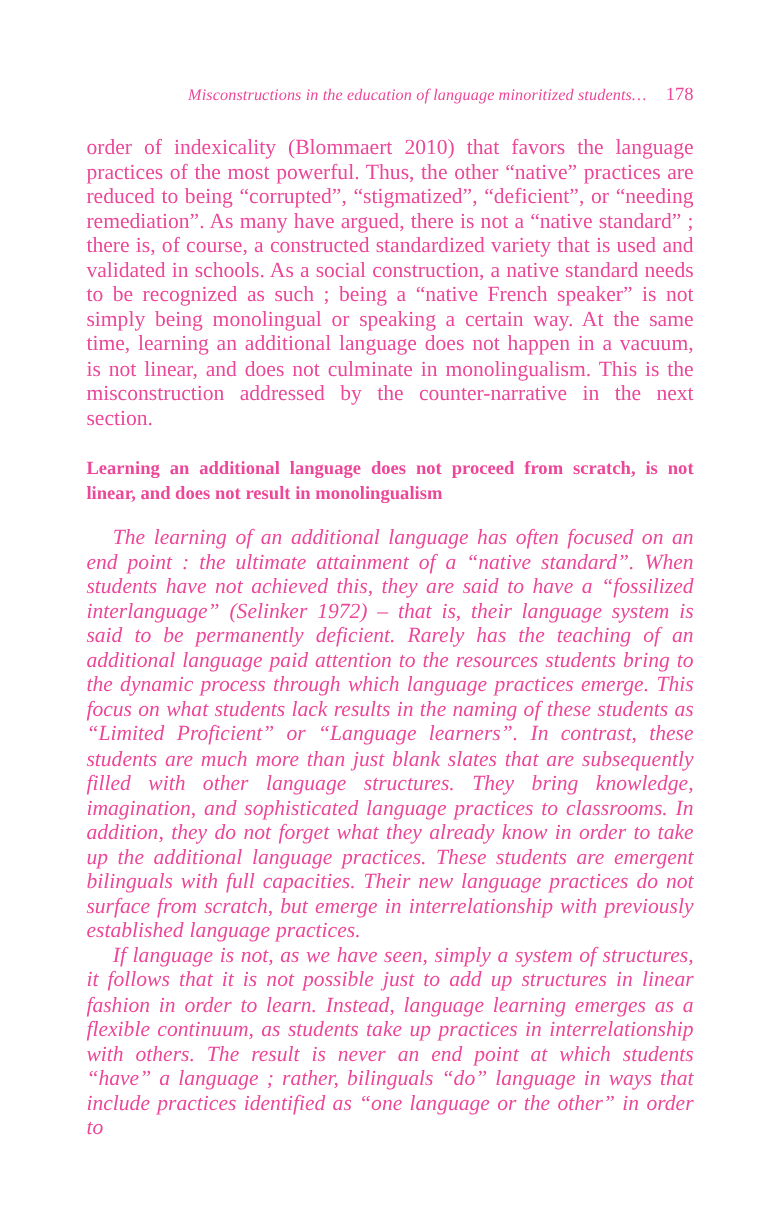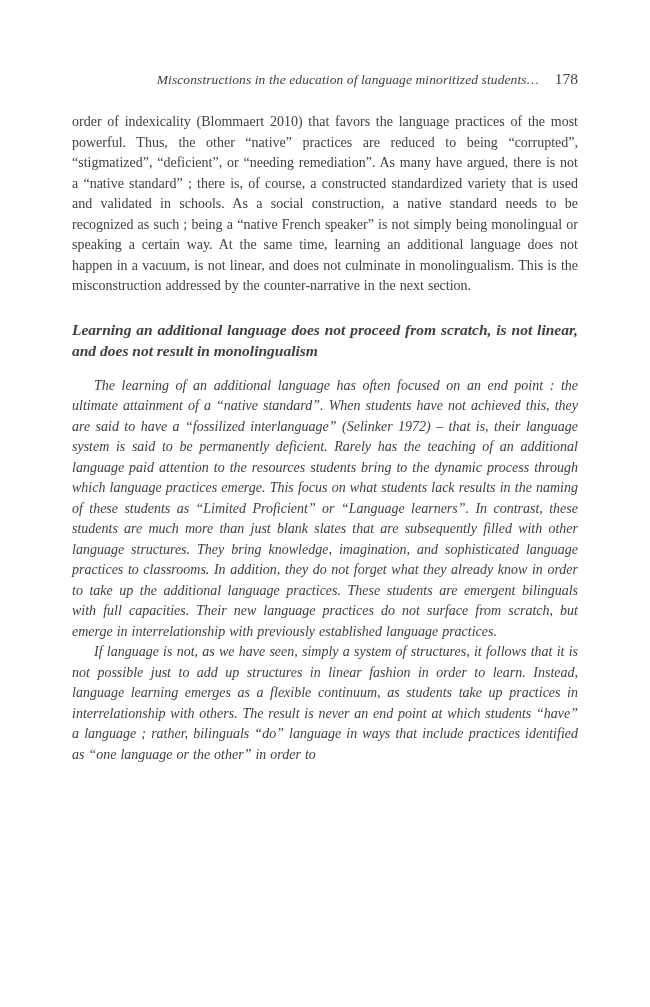--- a/index.html
+++ b/index.html
@@ -7,21 +7,21 @@
     padding: 0;
     background: #ffffff;
   }
   .page {
     position: relative;
     width: 650px;
     height: 981px;
     background: #ffffff;
     overflow: hidden;
     font-family: "Liberation Serif", serif;
-    color: #404040;
+    color: #ec4899;
     box-sizing: border-box;
   }
   .content {
     padding: 70px 72px 0 72px;
     box-sizing: border-box;
   }
   .page-header {
     display: flex;
     justify-content: flex-end;
     align-items: baseline;
@@ -32,35 +32,34 @@
     font-style: italic;
     font-size: 13.5px;
     letter-spacing: 0.1px;
     white-space: nowrap;
   }
   .page-number {
     font-size: 15.5px;
   }
   .para {
     margin: 0;
-    font-size: 14px;
+    font-size: 18px;
     line-height: 20.5px;
     text-align: justify;
     word-spacing: 0.5px;
   }
   .para.indent {
     text-indent: 22px;
     font-style: italic;
   }
   .section-heading {
     margin: 22px 0 15px 0;
     font-size: 15.5px;
     line-height: 21px;
     font-weight: bold;
-    font-style: italic;
     text-align: justify;
   }
 </style>
 </head>
 <body>
 
 <div class="page">
   <div class="content">
 
     <div class="page-header">

